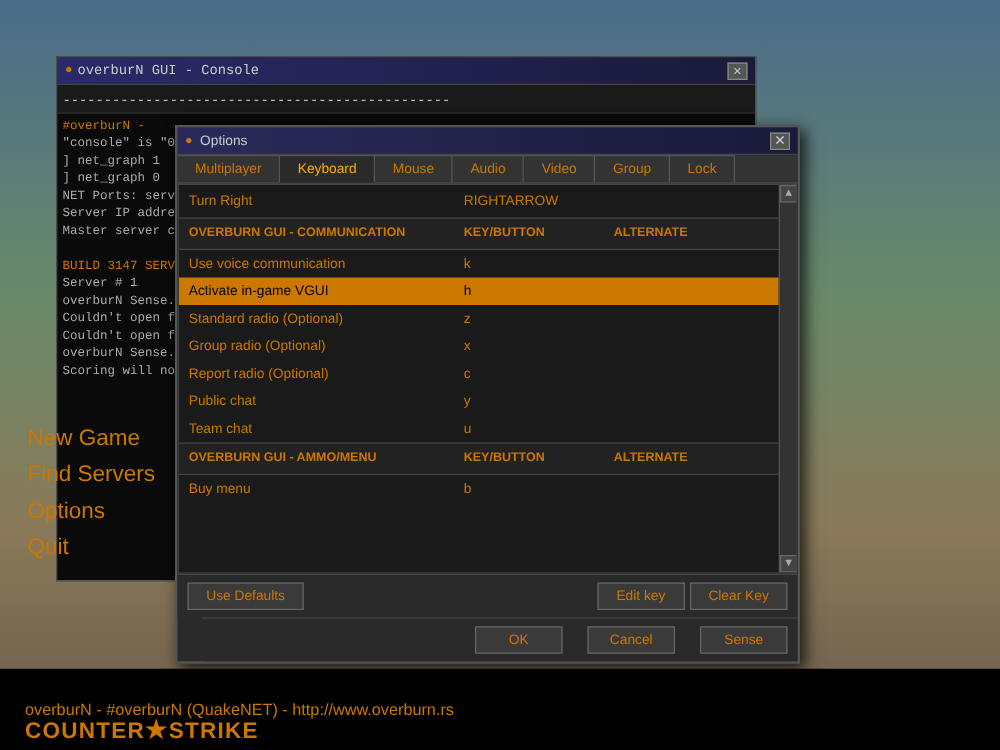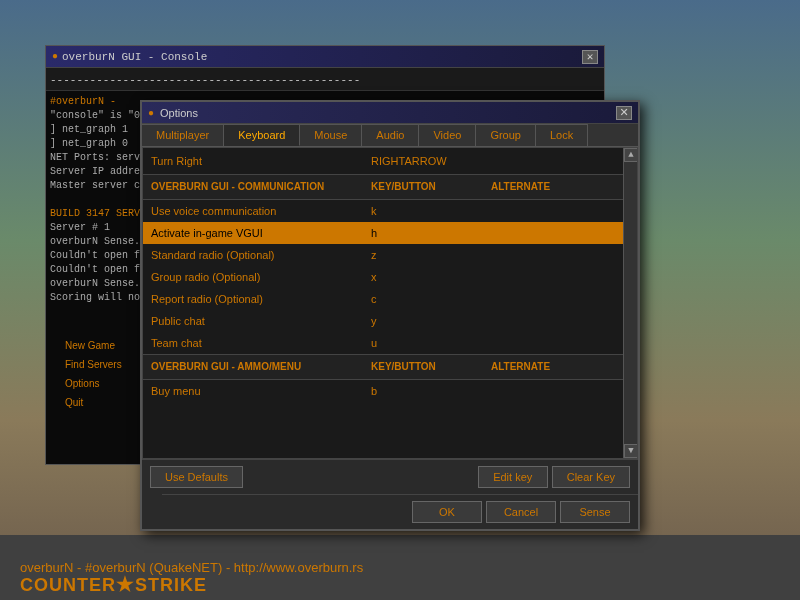--- a/index.html
+++ b/index.html
@@ -86,38 +86,37 @@
     .console-line { color: #aaa; }
     .console-line.orange { color: #cc7700; }
 
     
     .sidebar {
       position: absolute;
       left: 22px;
       top: 340px;
       z-index: 11;
       color: #cc7700;
-      font-size: 10px;
-      margin-left: 43px;
+      font-size: 18px;
     }
     .sidebar-item {
       margin-bottom: 8px;
       cursor: pointer;
       color: #cc7700;
       font-family: Arial, sans-serif;
     }
 
     
     .bottom-bar {
       position: absolute;
       bottom: 0;
       left: 0;
       width: 800px;
       height: 65px;
-      background: #404040;
+      background: #000000;
       z-index: 20;
       display: flex;
       align-items: center;
       padding: 6px 20px;
       gap: 20px;
     }
     .bottom-text {
       color: #cc7700;
       font-size: 13px;
       font-family: Arial, sans-serif;
@@ -299,21 +298,21 @@
       min-width: 70px;
       text-align: center;
     }
     .btn-group { display: flex; gap: 4px; }
 
     .options-ok-row {
       padding: 6px 8px;
       background: #2a2a2a;
       display: flex;
       justify-content: flex-end;
-      gap: 4px;
+      gap: 20px;
       border-top: 1px solid #444;
       margin-left: 20px;
     }
   </style>
 </head>
 <body>
 
 <div class="bg-scene"></div>
 
 <div class="console-window">

